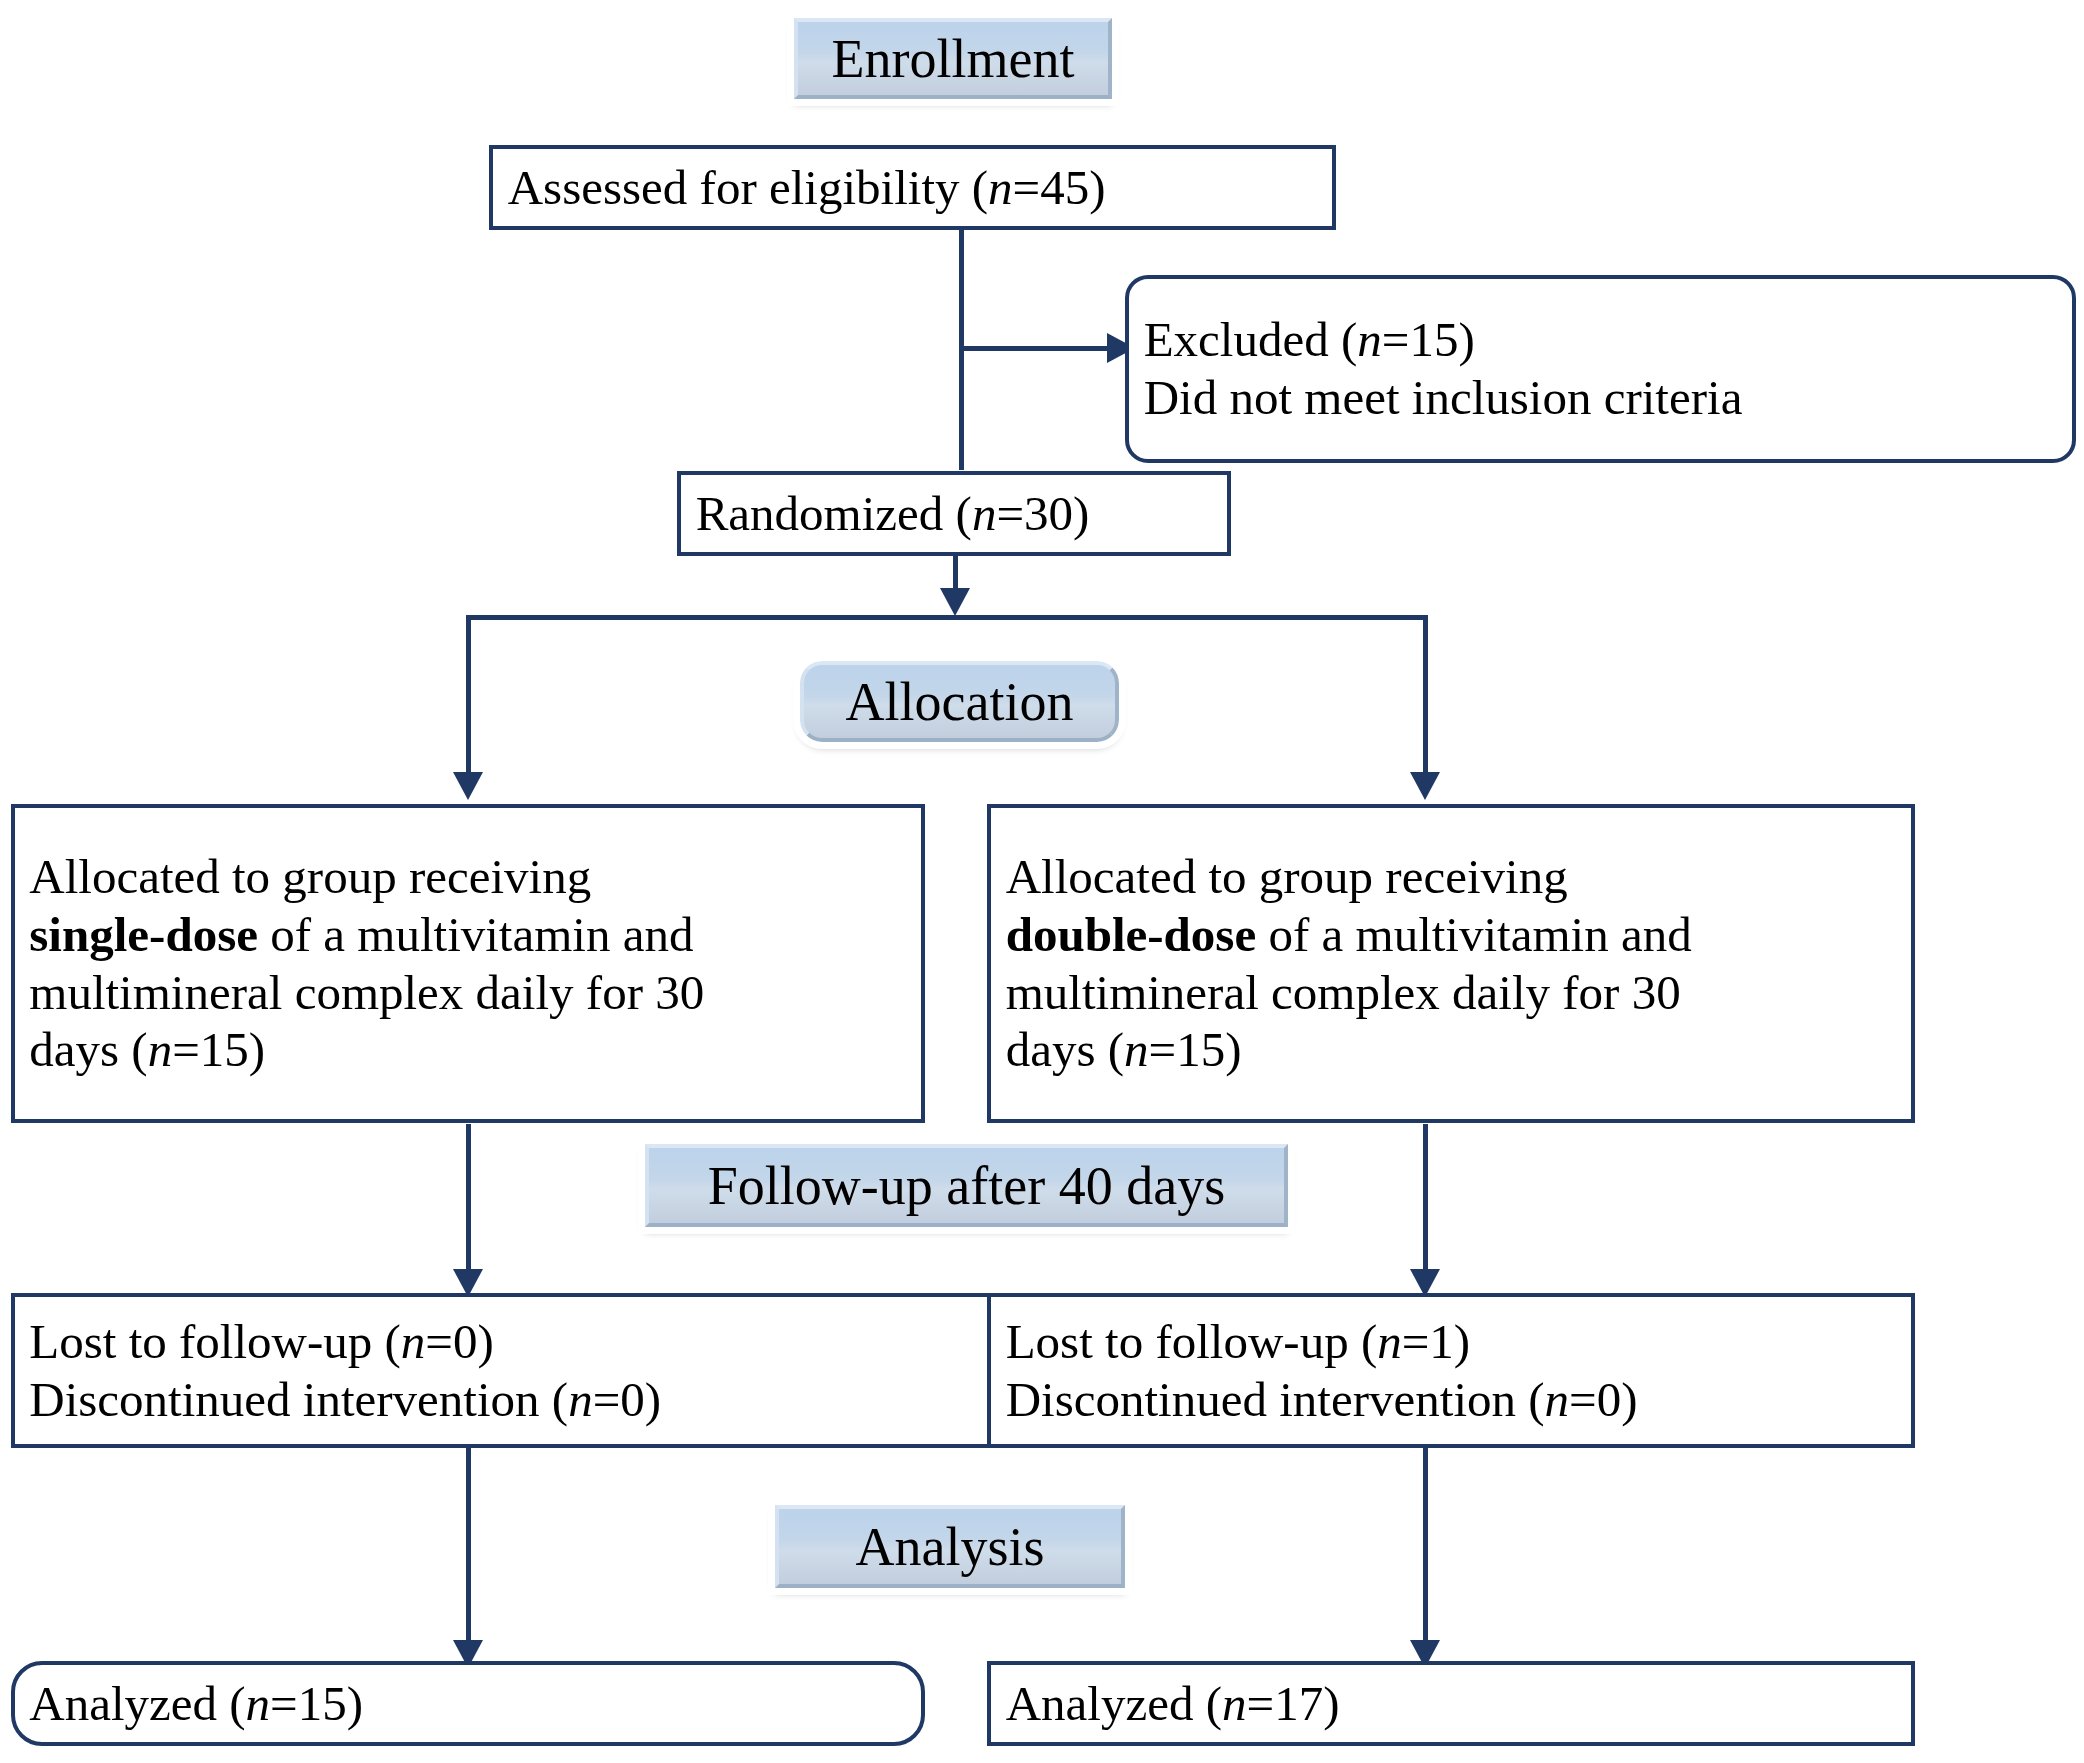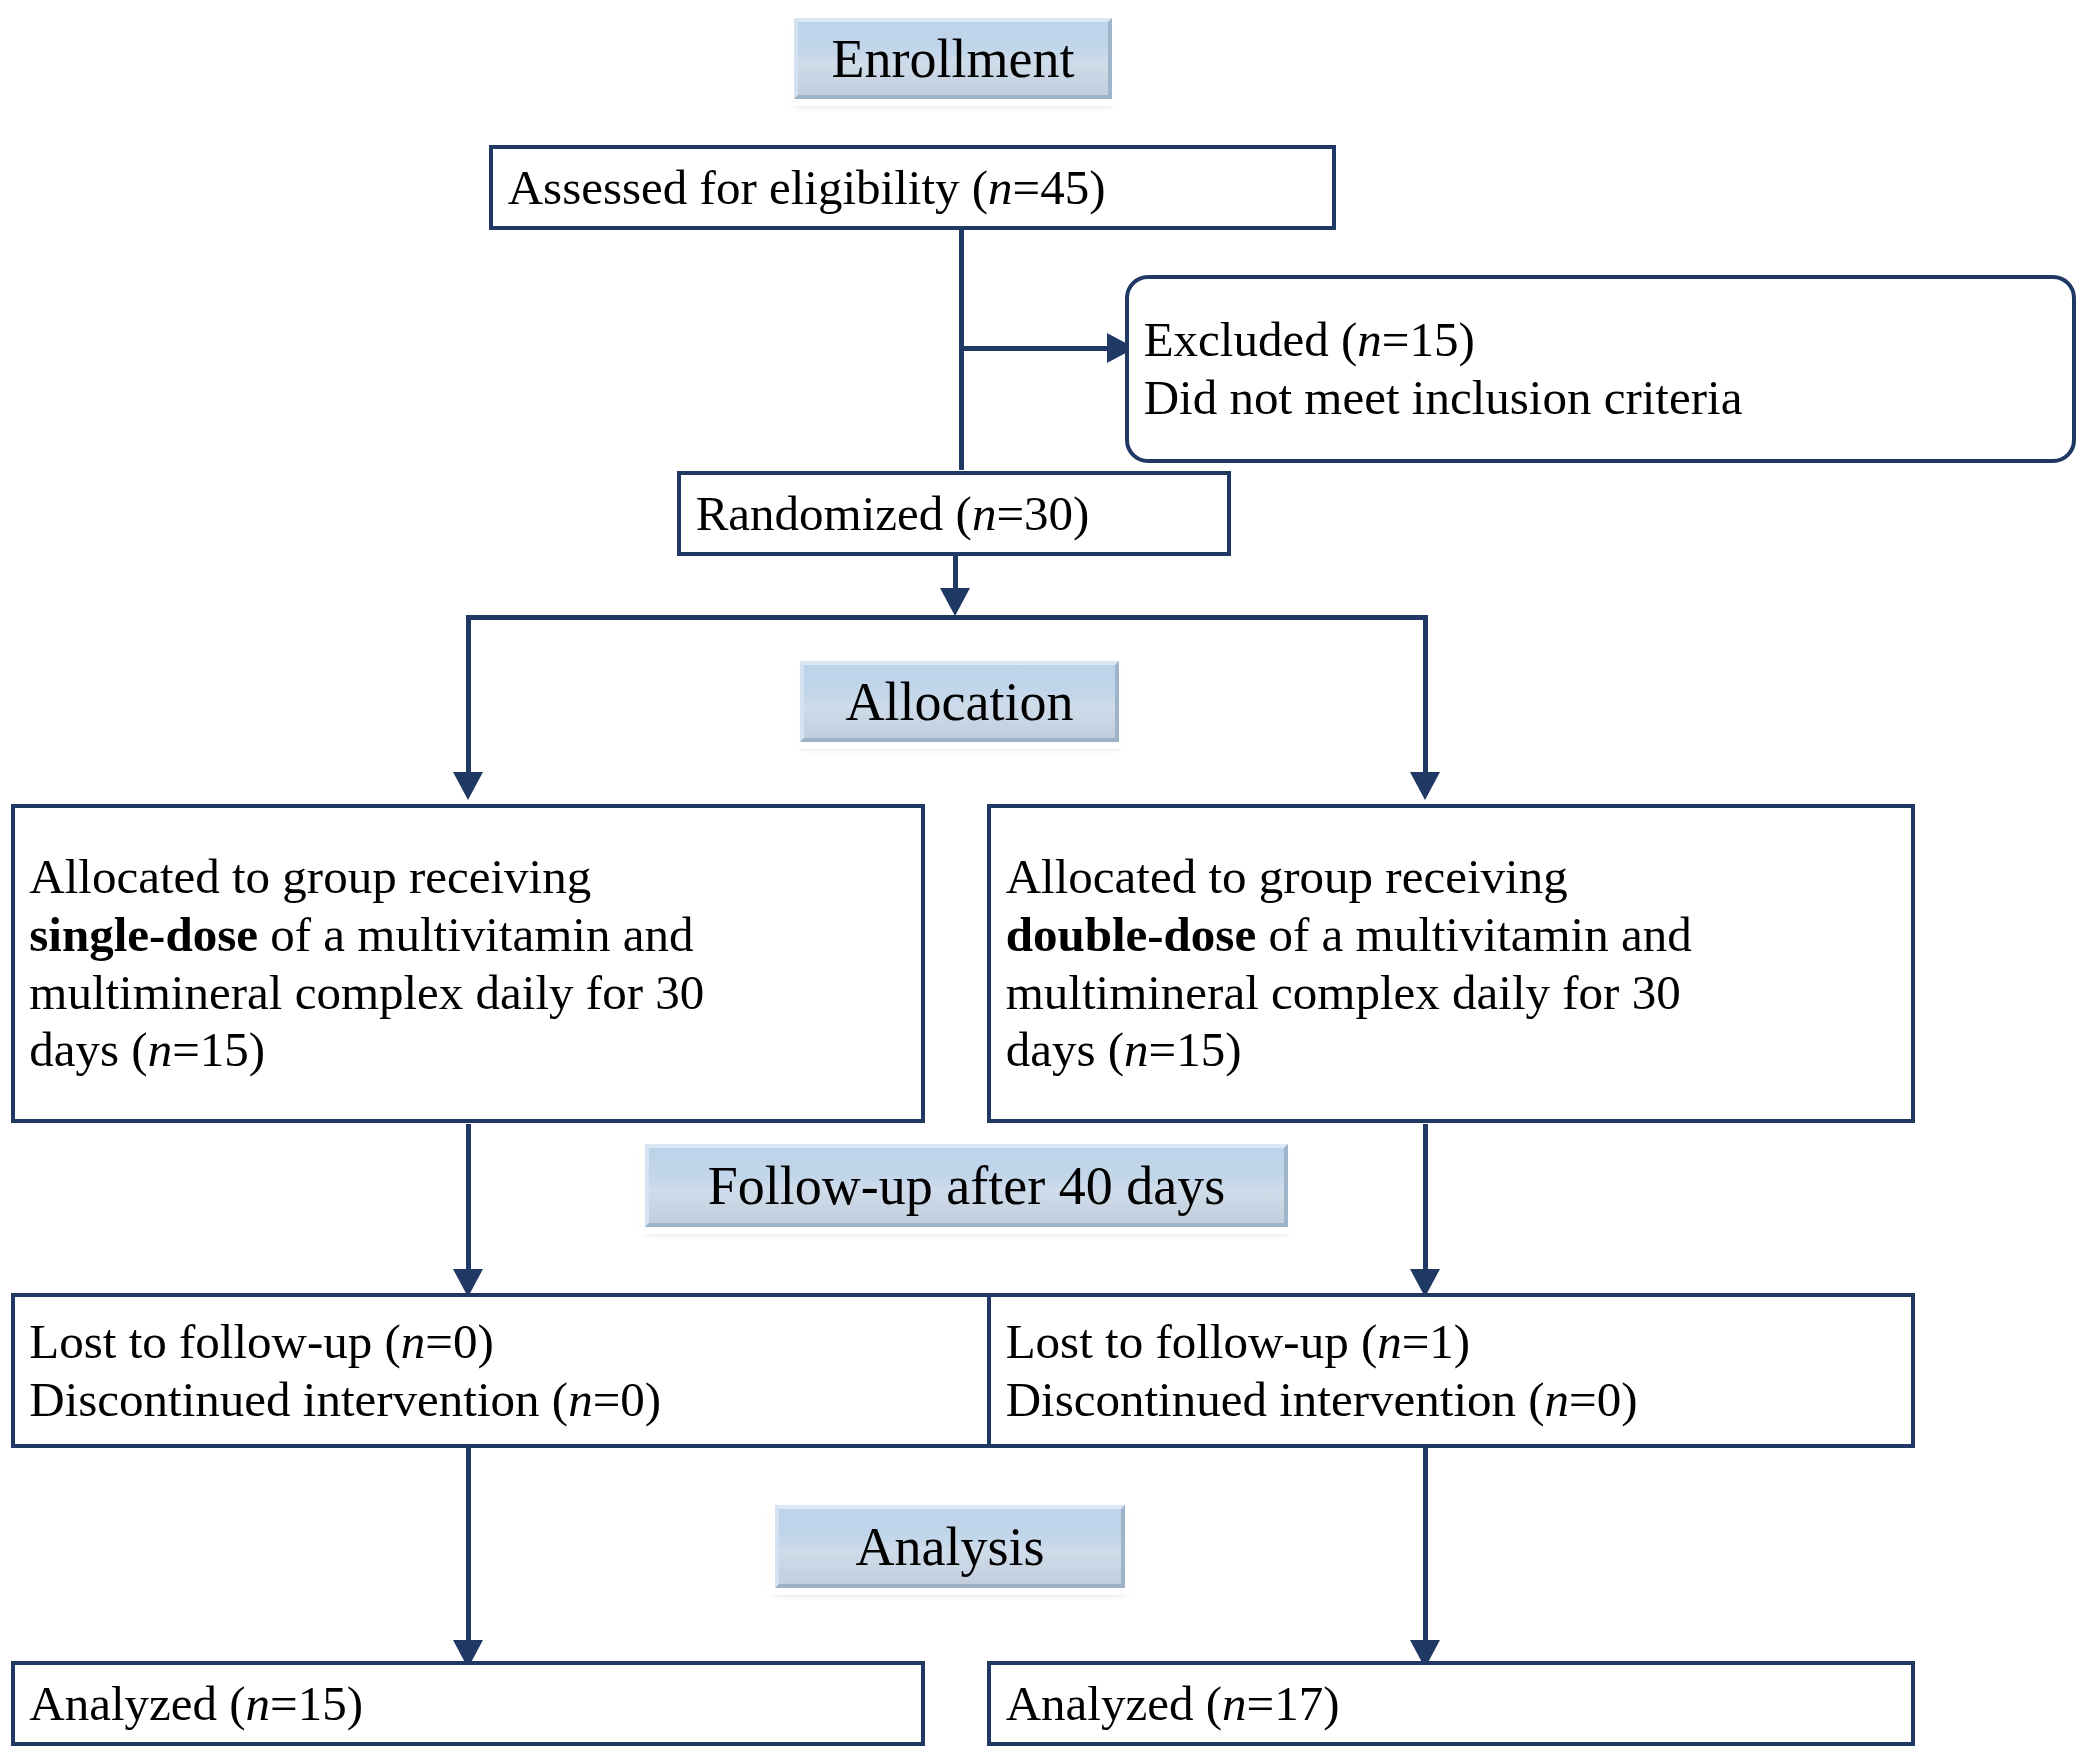--- a/index.html
+++ b/index.html
@@ -128,21 +128,21 @@
   <div class="arrow-down" style="left:940px; top:588px;"></div>
 
   <div class="hline" style="left:466px; top:615px; width:962px;"></div>
 
   <div class="vline" style="left:466px; top:615px; height:160px;"></div>
   <div class="arrow-down" style="left:453px; top:772px;"></div>
 
   <div class="vline" style="left:1423px; top:615px; height:160px;"></div>
   <div class="arrow-down" style="left:1410px; top:772px;"></div>
 
-  <div class="banner" style="left:800px; top:661px; width:319px; height:81px;">
+  <div class="banner" style="left:800px; top:661px; width:319px; height:81px;border-radius:22px;">
     <span>Allocation</span>
   </div>
 
   <div class="node" style="left:10.6px; top:804px; width:914px; height:319px;">
     <div class="inner">
       <div>Allocated to group receiving</div>
       <div><b class="bold">single-dose</b><span> of a multivitamin and</span></div>
       <div>multimineral complex daily for 30</div>
       <div><span>days (</span><i class="v">n</i><span>=15)</span></div>
     </div>
@@ -184,21 +184,21 @@
   <div class="vline" style="left:466px; top:1448px; height:195px;"></div>
   <div class="arrow-down" style="left:453px; top:1640px;"></div>
 
   <div class="vline" style="left:1423px; top:1448px; height:195px;"></div>
   <div class="arrow-down" style="left:1410px; top:1640px;"></div>
 
   <div class="banner" style="left:775px; top:1505px; width:350px; height:83px;">
     <span>Analysis</span>
   </div>
 
-  <div class="node" style="left:10.6px; top:1661px; width:914px; height:85px;">
+  <div class="node" style="left:10.6px; top:1661px; width:914px; height:85px;border-radius:31px;">
     <div class="inner">
       <span>Analyzed (</span><i class="v">n</i><span>=15)</span>
     </div>
   </div>
 
   <div class="node" style="left:987px; top:1661px; width:928px; height:85px;">
     <div class="inner">
       <span>Analyzed (</span><i class="v">n</i><span>=17)</span>
     </div>
   </div>

